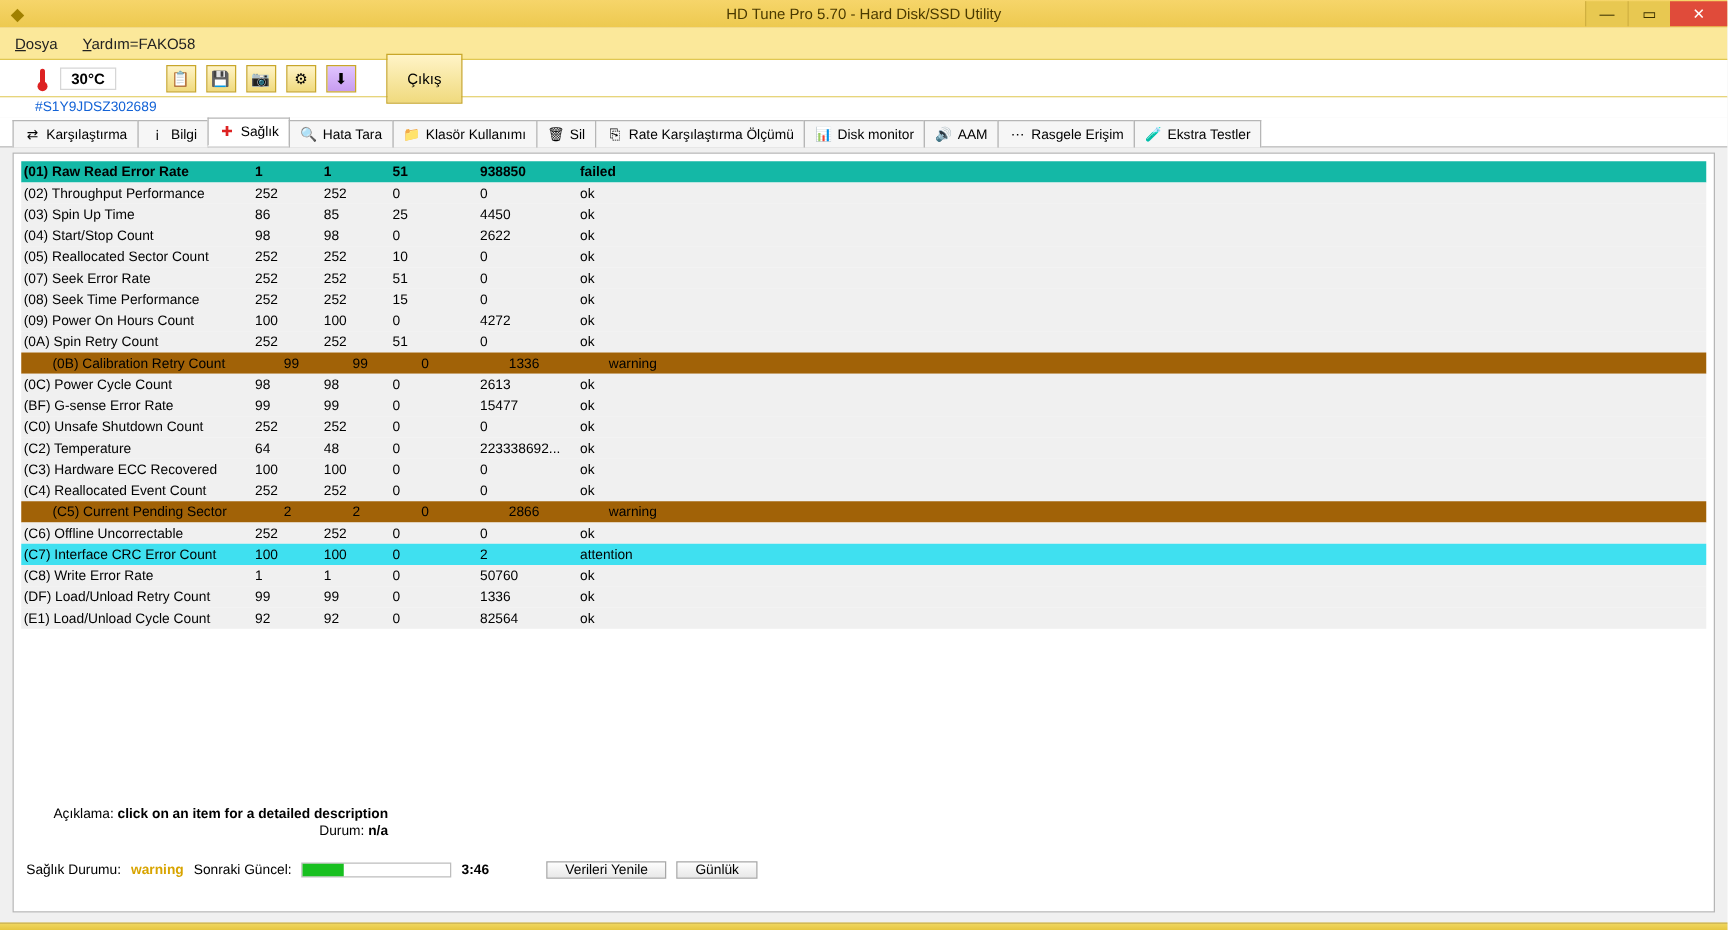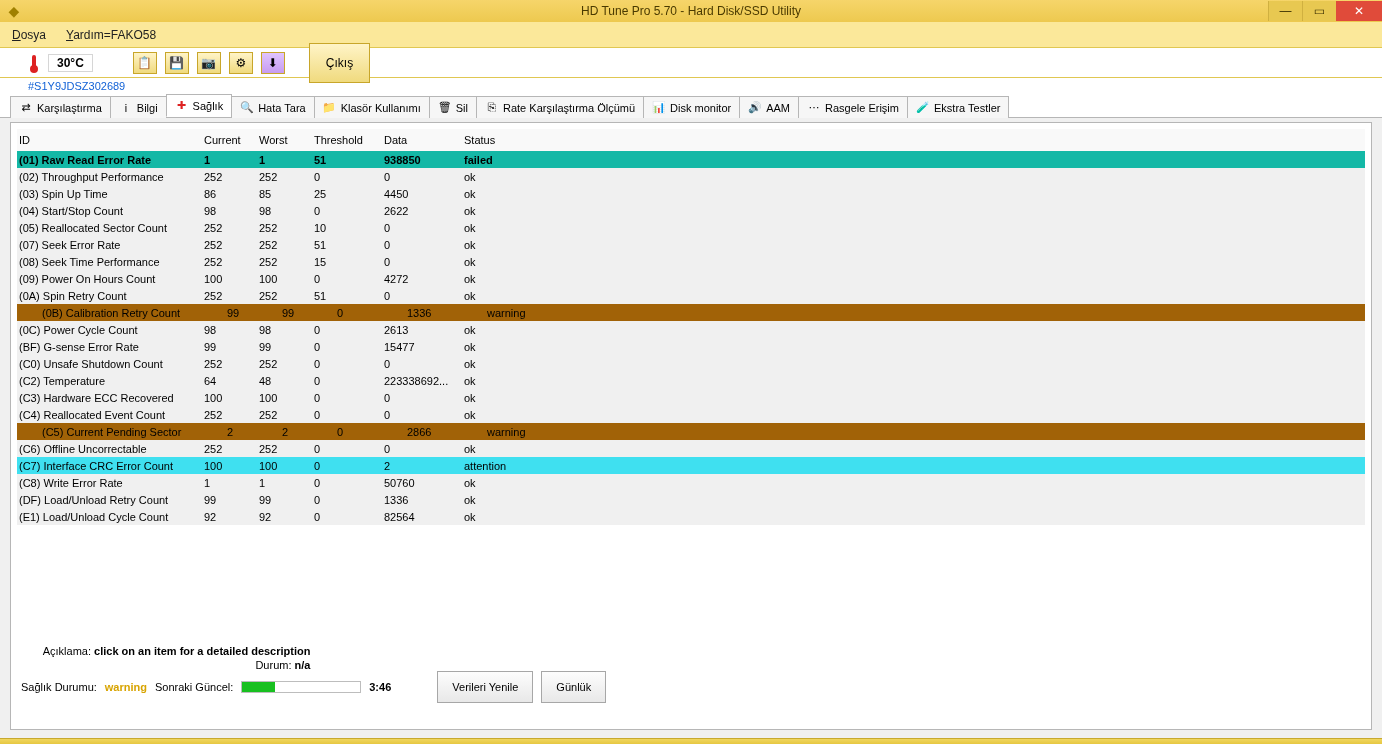--- a/index.html
+++ b/index.html
@@ -117,21 +117,21 @@
   .row-warning{ background:#a16207;padding-left:23px; }
   .row-attention{ background:#3fe0f0; }
 
   .desc-area{ position:absolute; left:10px; bottom:58px; font-size:11px;text-align:right;}
   .desc-area .lbl{ display:inline-block; width:70px;}
   .desc-area .val-bold{ font-weight:bold;}
 
   .bottom-row{ position:absolute; left:10px; bottom:26px; display:flex; align-items:center; gap:8px; font-size:11px;}
   .prog{ width:120px; height:12px; border:1px solid #bdbdbd; background:#fff; position:relative;}
   .prog .fill{ position:absolute; left:0; top:0; bottom:0; width:28%; background:#18c020;}
-  .flat-btn{ height:32px; border:1px solid #a7a7a7; background:linear-gradient(#fdfdfd,#e8e8e8); padding:0 14px; font-size:11px;}
+  .flat-btn{ height:14px; border:1px solid #a7a7a7; background:linear-gradient(#fdfdfd,#e8e8e8); padding:0 14px; font-size:11px;}
   .warn-text{ color:#d8a400; font-weight:bold;}
 
   
   .taskbar{
     position:absolute; left:0; bottom:0;
     height:6px; width:100%;
     background:linear-gradient(#f0d65f,#e6c742);
     border-top:1px solid #c7a92f;
   }
 </style>
@@ -214,28 +214,20 @@
       <span>Rasgele Erişim</span>
     </div>
     <div class="tab">
       <span class="tab-icon">🧪</span>
       <span>Ekstra Testler</span>
     </div>
   </div>
 
 <div class="panel">
   <div class="smart-grid">
-    <div class="grid-header" id="ghdr">
-        <div>ID</div>
-        <div>Current</div>
-        <div>Worst</div>
-        <div>Threshold</div>
-        <div>Data</div>
-        <div>Status</div>
-      </div>
     <div id="gbody">
         <div class="grid-row row-failed">
           <div class="cell">(01) Raw Read Error Rate</div>
           <div class="cell">1</div>
           <div class="cell">1</div>
           <div class="cell">51</div>
           <div class="cell">938850</div>
           <div class="cell">failed</div>
         </div>
         <div class="grid-row row-alt">

